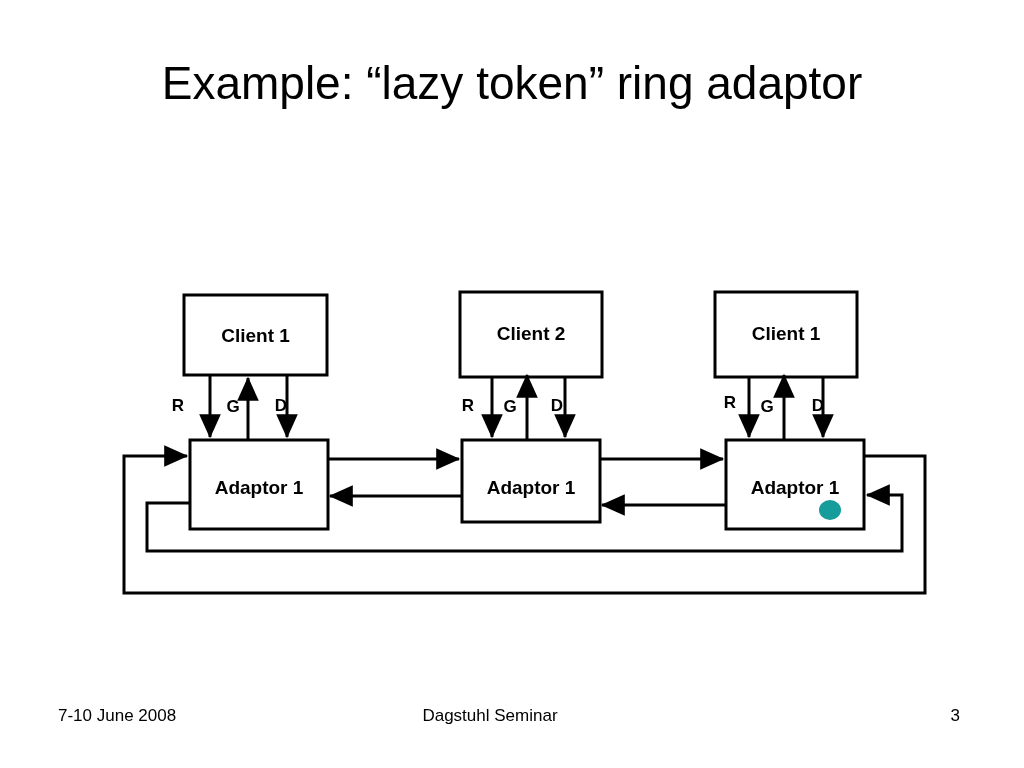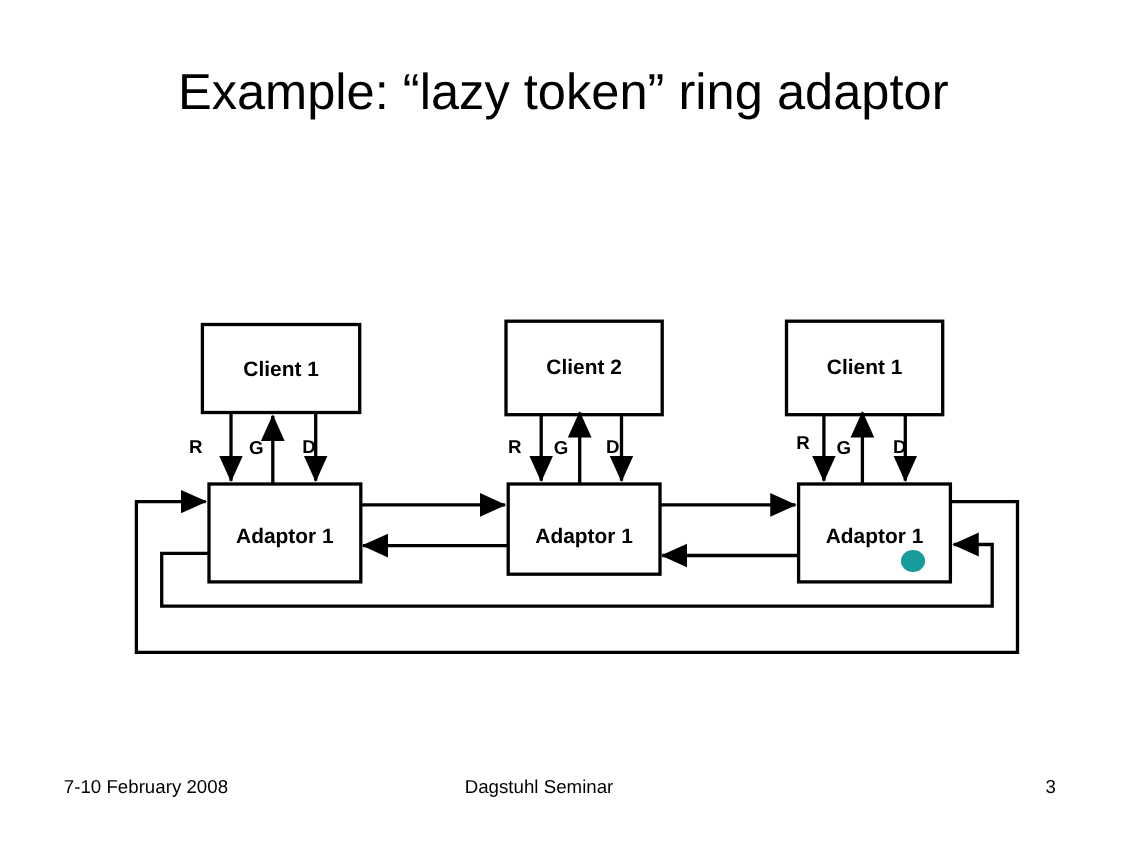--- a/index.html
+++ b/index.html
@@ -183,18 +183,18 @@
       <line class="wire" x1="588" y1="459" x2="711" y2="459" marker-end="url(#ah)"></line>
       <line class="wire" x1="714" y1="505" x2="590" y2="505" marker-end="url(#ah)"></line>
 
       <path class="wire" d="M 852 456 L 913 456 L 913 593 L 112 593 L 112 456 L 175 456" marker-end="url(#ah)"></path>
 
       <path class="wire" d="M 178 503 L 135 503 L 135 551 L 890 551 L 890 495 L 855 495" marker-end="url(#ah)"></path>
     </svg>
   </div>
 
   <div id="footer">
-    <div id="footer-date">7-10 February 2008</div>
+    <div id="footer-date">7-10 June 2008</div>
     <div id="footer-center">Dagstuhl Seminar</div>
     <div id="footer-page">3</div>
   </div>
 
 </div>
 
 </body></html>

